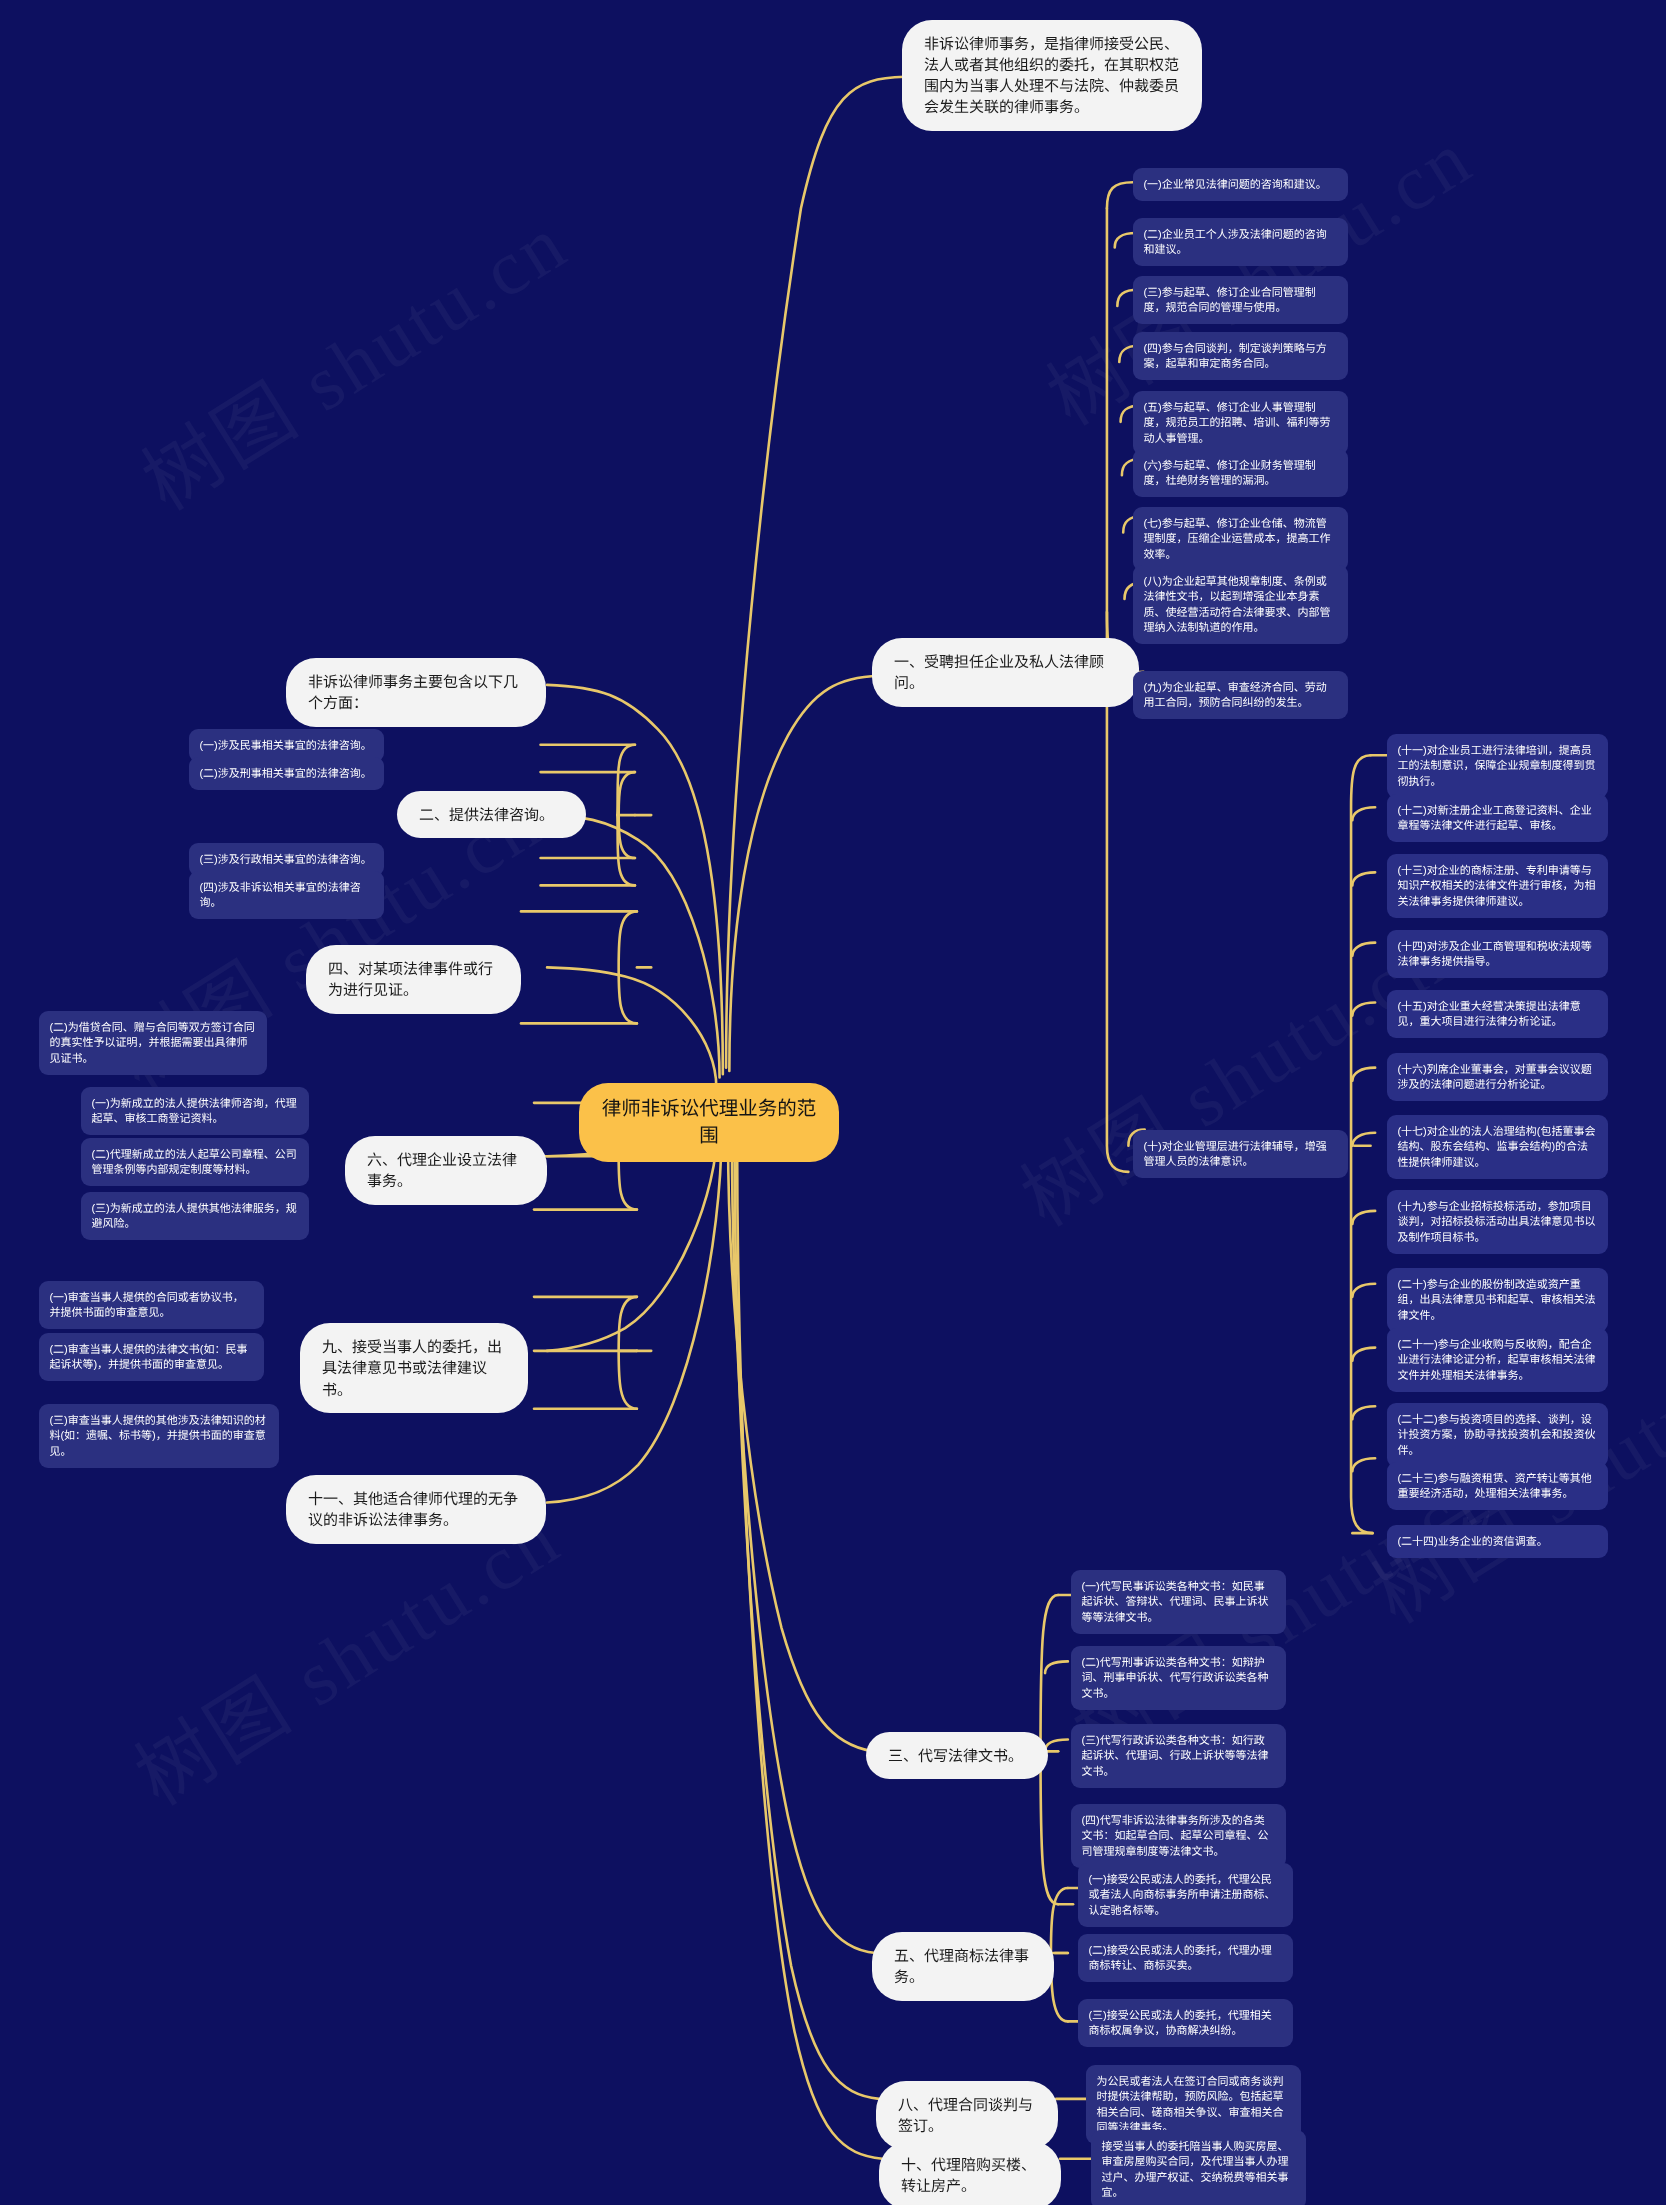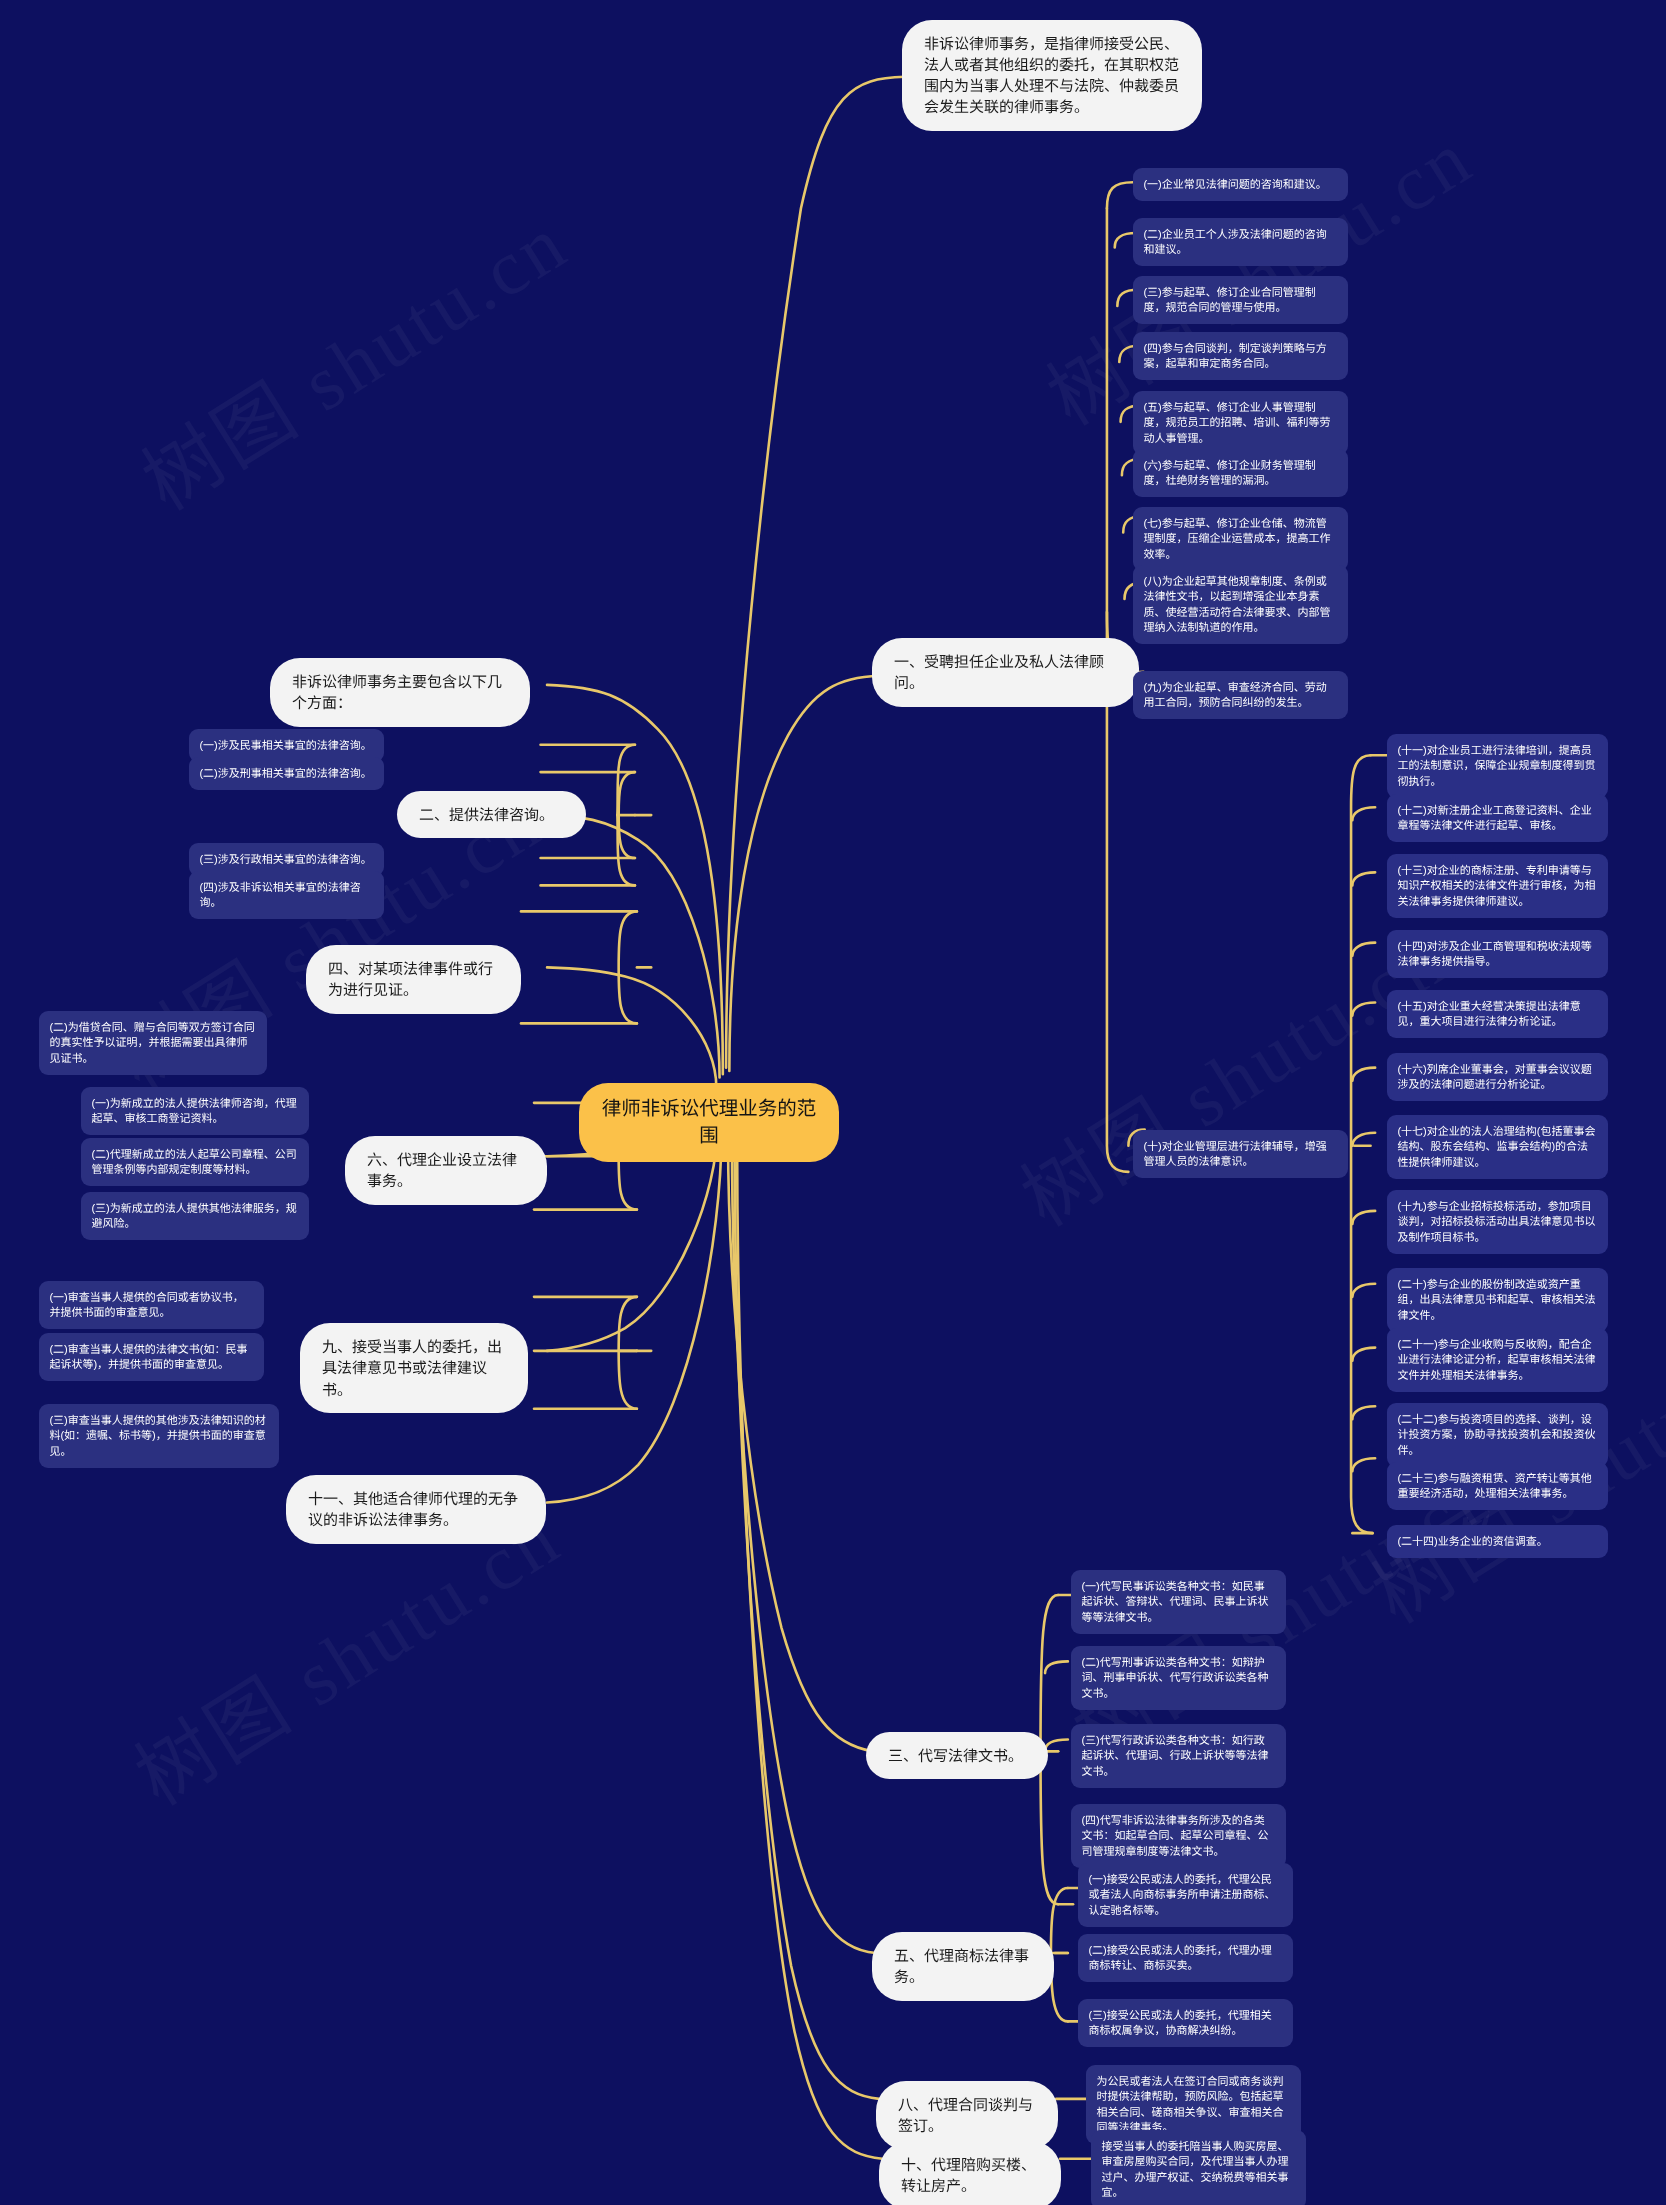--- a/index.html
+++ b/index.html
@@ -186,21 +186,21 @@
   </svg>
 
   <div class="node root" style="left:579px; top:1065px; width:260px;margin-top:18px;">
     <span class="txt">律师非诉讼代理业务的范围</span>
   </div>
 
   <div class="node lvl1" style="left:902px; top:19.5px; width:300px;">
     <span class="txt">非诉讼律师事务，是指律师接受公民、法人或者其他组织的委托，在其职权范围内为当事人处理不与法院、仲裁委员会发生关联的律师事务。</span>
   </div>
 
-  <div class="node lvl1" style="left:270px; top:658px; width:260px;align-items:center;">
+  <div class="node lvl1" style="left:286px; top:658px; width:260px;align-items:center;">
     <span class="txt">非诉讼律师事务主要包含以下几个方面：</span>
   </div>
 
   <div class="node lvl1" style="left:872px; top:638px; width:267px;">
     <span class="txt">一、受聘担任企业及私人法律顾问。</span>
   </div>
 
   <div class="node lvl2" style="left:1133px; top:168px; width:215px;">
     <span class="txt">(一)企业常见法律问题的咨询和建议。</span>
     </div>

